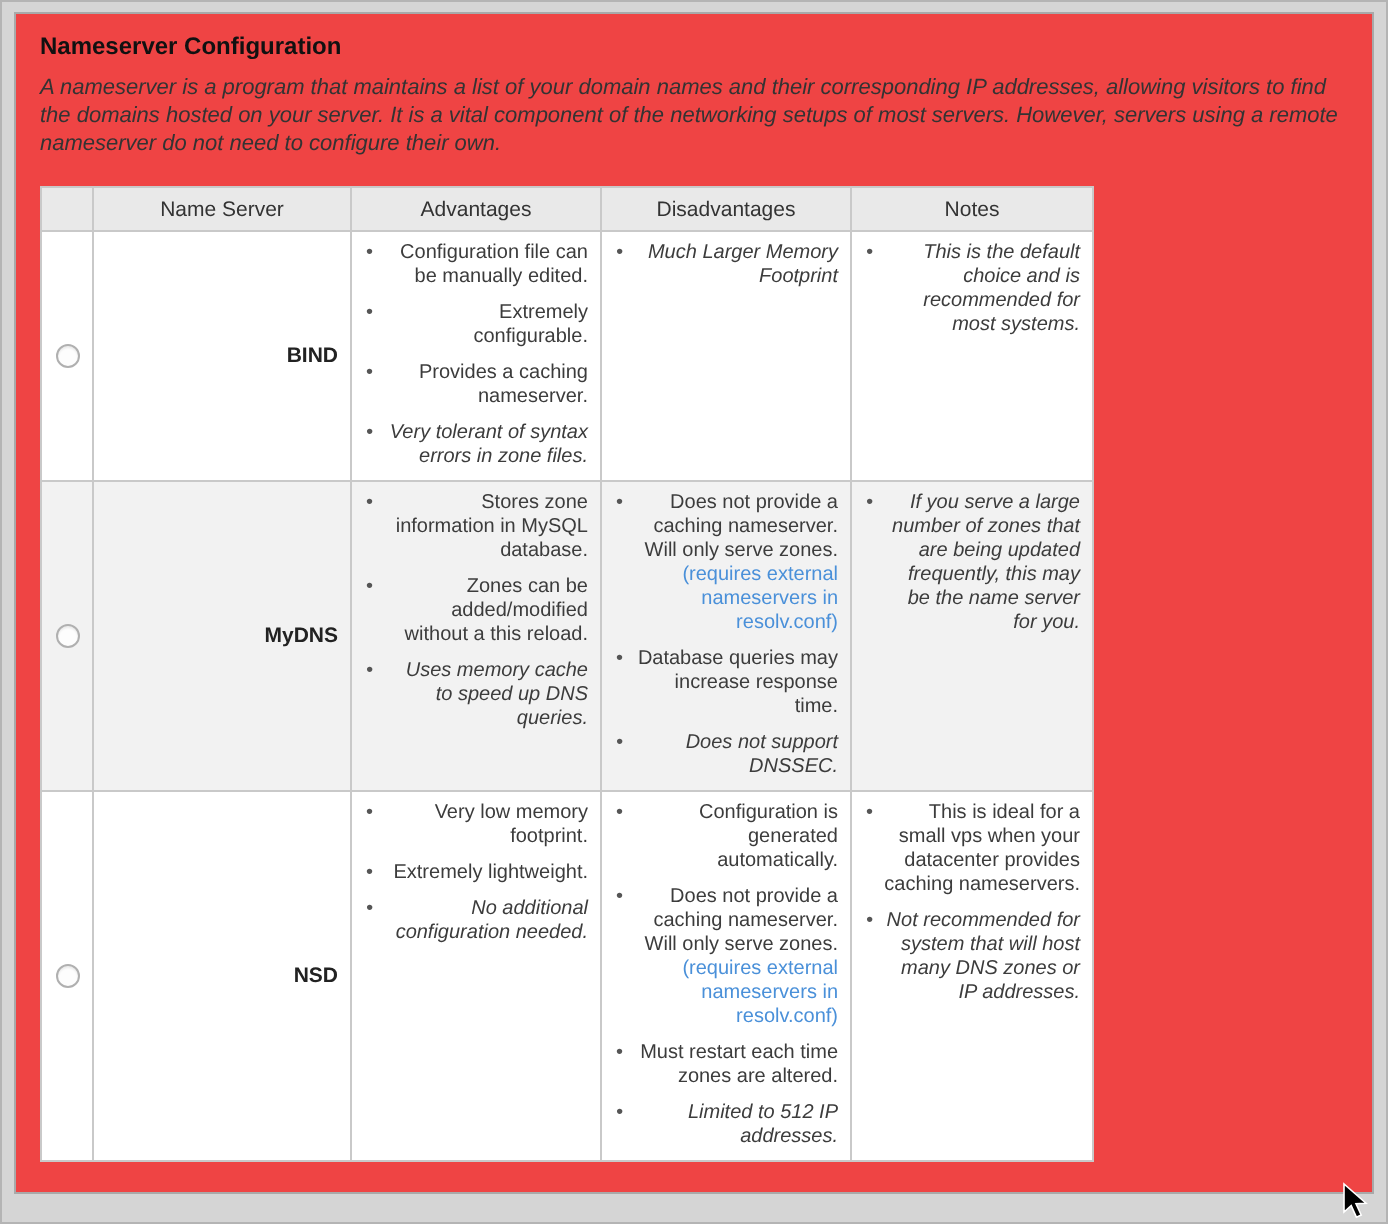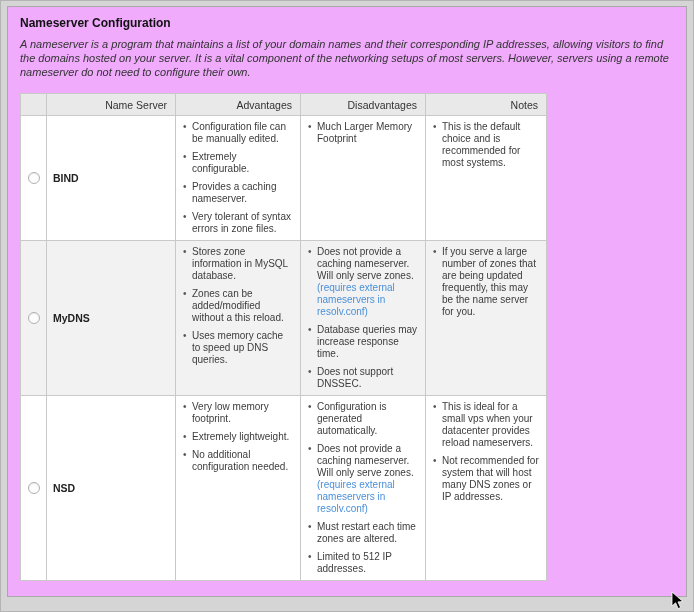--- a/index.html
+++ b/index.html
@@ -12,21 +12,21 @@
     overflow:hidden;
   }
   .frame-edge {
     position:absolute; inset:0;
     box-shadow: inset 0 0 0 1px #b4b4b4;
     pointer-events:none;
   }
   .panel {
     position:absolute; left:7px; top:6px;
     width:680px; height:591px;
-    background:#f0abfc;
+    background:#ef4444;
     border:1px solid #a9a9a9;
     padding:9px 12px 0 12px;
     overflow:hidden;
   }
   .page-title {
     font-size:12px; font-weight:bold; color:#111;
     margin:0 0 7px 0;
   }
   .page-desc {
     font-size:11px; font-style:italic; color:#333;
@@ -37,48 +37,49 @@
     font-size:10.5px; color:#222;
     margin:0 0 8px 0;
   }
   table.ns-table {
     border-collapse:collapse;
     width:526px;
     table-layout:fixed;
   }
   .ns-table th, .ns-table td {
     border:1px solid #c9c9c9;
+    text-align:right;
   }
   .ns-table th {
     background:#e9e9e9;
     font-size:10.5px; font-weight:normal; color:#333;
-    text-align:right; padding:4px 8px;
+    text-align:center; padding:4px 8px;
     height:22px;
   }
   .ns-table td {
     font-size:10px; color:#3c3c3c;
     vertical-align:top;
     padding:5px 6px;
     background:#ffffff;
     line-height:12px;
   }
   .ns-table tbody tr:nth-child(even) td { background:#f2f2f2; }
   td.radio-cell {
     vertical-align:middle; text-align:center; padding:0 3px;
   }
   td.name-cell {
-    vertical-align:middle; text-align:left;
+    vertical-align:middle; text-align:right;
     font-weight:bold; color:#222; font-size:10.5px;
   }
   .cell-list { margin:0; padding:0; list-style:none; }
   .cell-list li {
     position:relative; padding-left:10px;
     margin:0 0 6px 0;
   }
-  .cell-list li:last-child { margin-bottom:0; }
+  .cell-list li:last-child { margin-bottom:0;font-style:italic; }
   .cell-list li::before {
     content:"\2022";
     position:absolute; left:1px; top:0;
     color:#555;
   }
   a.link { color:#4a90d9; text-decoration:none; cursor:pointer; }
   .radio {
     display:inline-block; width:12px; height:12px;
     border-radius:50%;
     background:#fdfdfd;
@@ -190,21 +191,21 @@
         <td>
           <ul class="cell-list">
             <li>Configuration is generated automatically.</li>
             <li><span>Does not provide a caching nameserver. Will only serve zones. </span><a class="link">(requires external nameservers in resolv.conf)</a></li>
             <li>Must restart each time zones are altered.</li>
             <li>Limited to 512 IP addresses.</li>
           </ul>
         </td>
         <td>
           <ul class="cell-list">
-            <li>This is ideal for a small vps when your datacenter provides reload nameservers.</li>
+            <li>This is ideal for a small vps when your datacenter provides caching nameservers.</li>
             <li>Not recommended for system that will host many DNS zones or IP addresses.</li>
           </ul>
         </td>
       </tr>
 
     </tbody>
   </table>
 </div>
 
 <svg class="mouse-cursor" viewBox="0 0 16 20">

